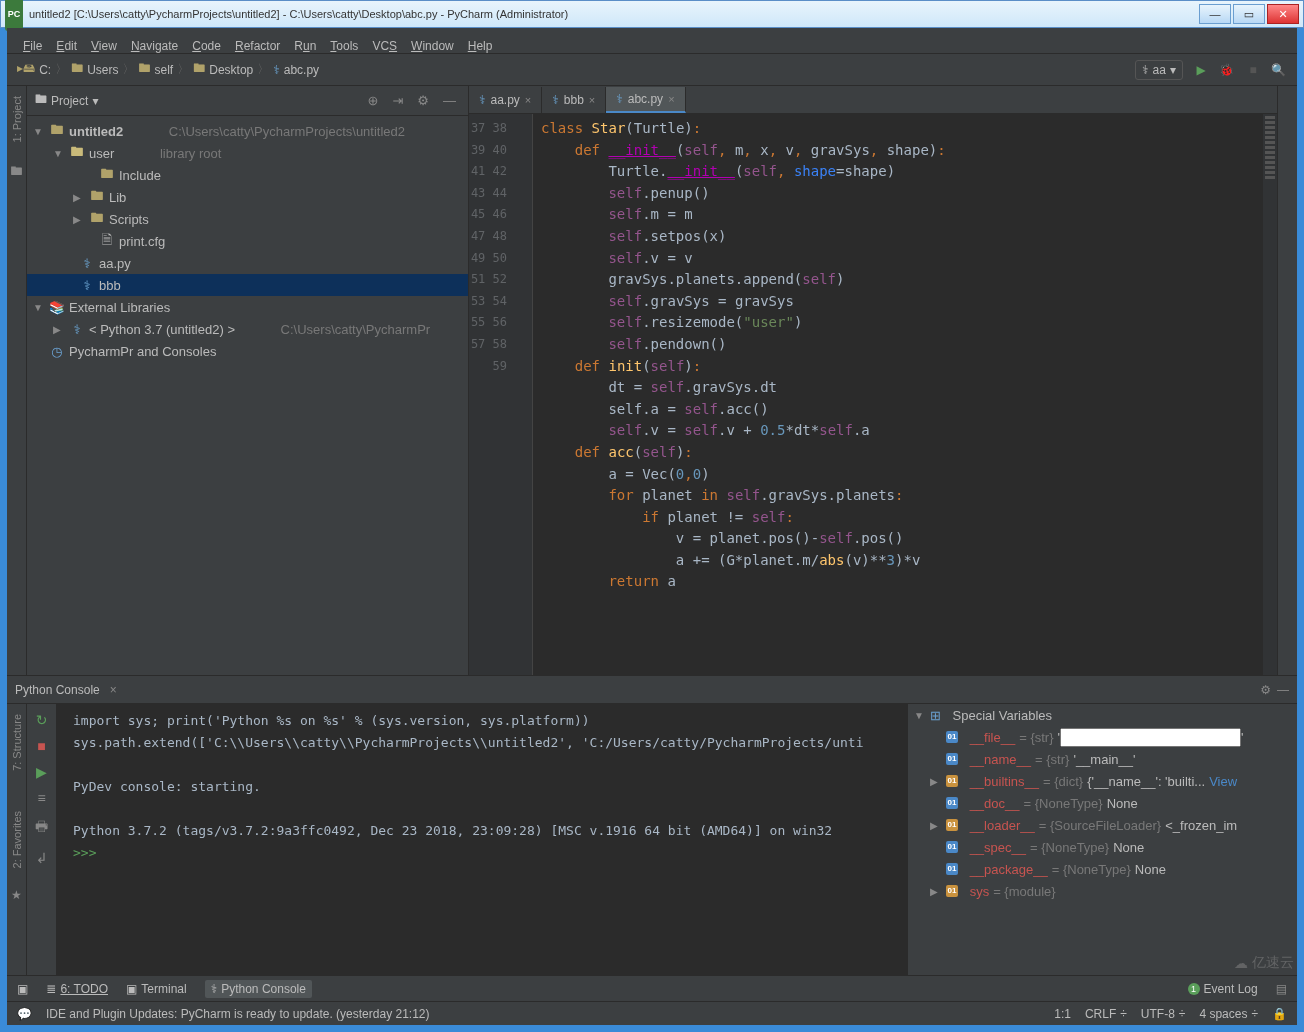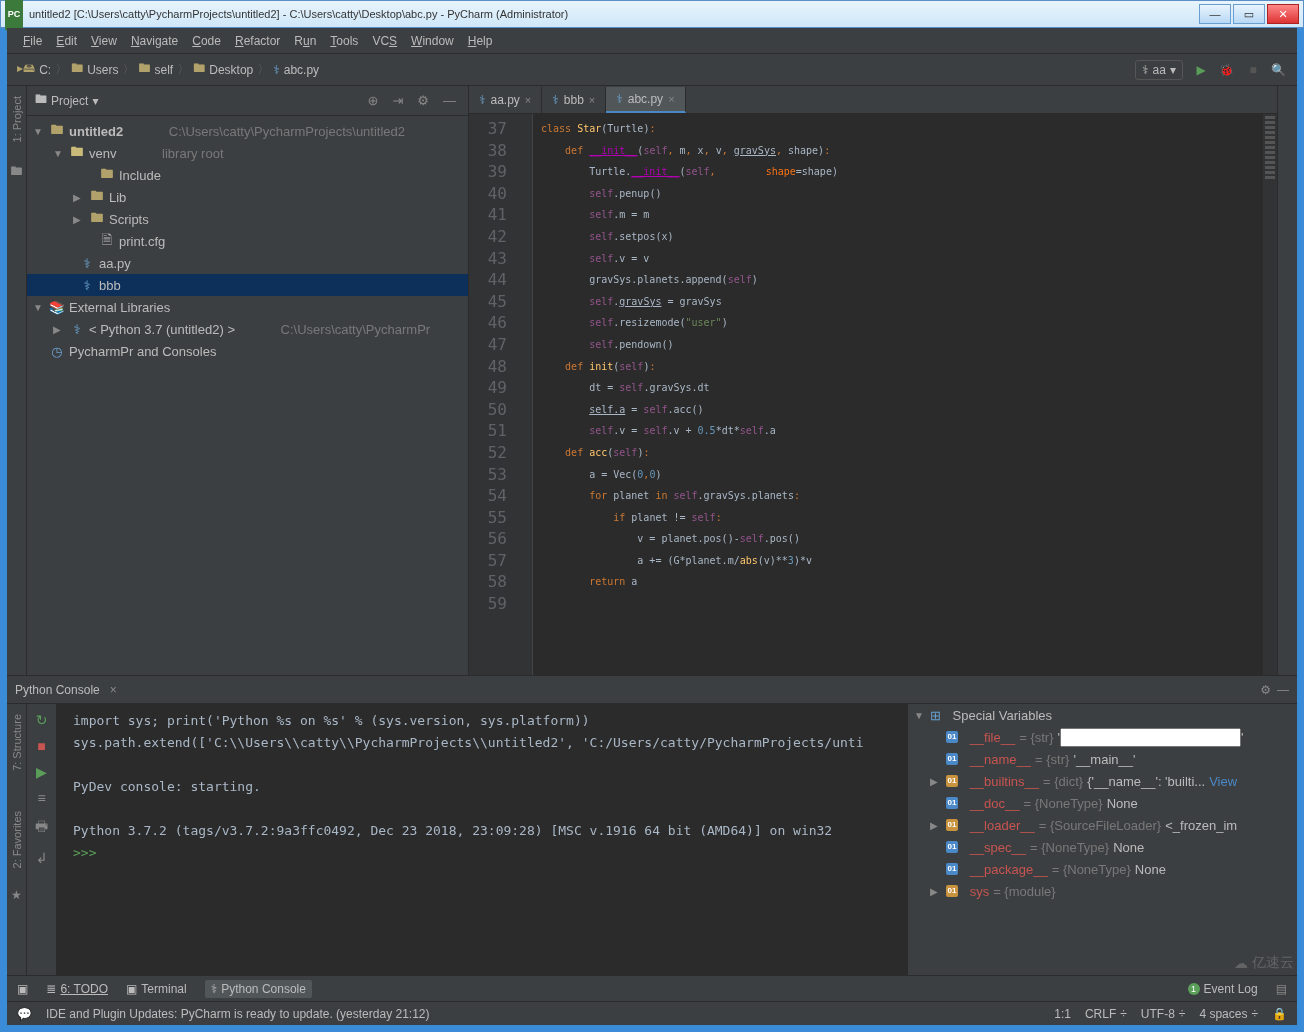--- a/index.html
+++ b/index.html
@@ -10,21 +10,21 @@
 .titlebar .icon { width:18px; height:33px; background:#3c7a3c; border-radius:3px; margin-right:6px; display:flex; align-items:center; justify-content:center; color:#fff; font-size:9px; font-weight:bold;}
 .titlebar .title { flex:1; font-size:11px; }
 .winbtns { display:flex; gap:2px; }
 .winbtn { width:32px; height:20px; background:linear-gradient(#e8f4fc,#b8d8f5); border:1px solid #6a9ed0; display:flex; align-items:center; justify-content:center; font-size:11px; color:#333;}
 .winbtn.close { background:linear-gradient(#f88,#d33); color:#fff; border-color:#a22;}
 
 
 .frame { border-left:7px solid #3a8bd8; border-right:7px solid #3a8bd8; border-bottom:7px solid #3a8bd8; height:1004px; background:#3c3f41; display:flex; flex-direction:column;}
 
 
-.menubar { height:26px; background:#3c3f41; display:flex; align-items:center; padding:0 10px; gap:2px; color:#bbb; border-bottom:1px solid #2b2b2b;}
+.menubar { height:26px; background:#3c3f41; display:flex; align-items:flex-end; padding:0 10px; gap:2px; color:#bbb; border-bottom:1px solid #2b2b2b;}
 .menubar span { padding:0 6px; cursor:pointer;}
 .menubar span u { text-decoration:underline;}
 
 
 .navrow { height:32px; background:#3c3f41; display:flex; align-items:center; padding:0 10px; border-bottom:1px solid #2b2b2b;}
 .crumbs { flex:1; display:flex; align-items:center; gap:4px; color:#bbb;}
 .crumb { display:flex; align-items:center; gap:4px;}
 .crumb .fld { color:#b0a26a;}
 .crumb .py { color:#6ba3d0;}
 .sep { color:#666;}
@@ -56,32 +56,32 @@
 .lib-ico { color:#c9ba7a;}
 .book-ico { color:#e0955b;}
 
 
 .editor { flex:1; background:#2b2b2b; display:flex; flex-direction:column; min-width:0;}
 .tabs { height:28px; background:#3c3f41; display:flex; align-items:flex-end; border-bottom:1px solid #2b2b2b;}
 .tab { height:26px; padding:0 10px; display:flex; align-items:center; gap:5px; background:#3c3f41; color:#bbb; border-right:1px solid #2b2b2b; cursor:pointer;}
 .tab.active { background:#515658; border-bottom:2px solid #4a88c7;}
 .tab .x { color:#888; font-size:11px;}
 .codewrap { flex:1; display:flex; overflow:hidden; position:relative;}
-.gutter { width:46px; background:#313335; color:#606366; text-align:right; padding:4px 8px 4px 0; font-family:monospace; font-size:16px; line-height:21.6px;}
+.gutter { width:46px; background:#313335; color:#606366; text-align:right; padding:4px 8px 4px 0; font-family:monospace; font-size:12px; line-height:21.6px;}
 .gutter2 { width:18px; background:#313335; border-right:1px solid #444;}
-.code { flex:1; padding:4px 8px; font-family:monospace; font-size:10px; line-height:21.6px; white-space:pre; color:#a9b7c6; overflow:hidden;}
+.code { flex:1; padding:4px 8px; font-family:monospace; font-size:14px; line-height:21.6px; white-space:pre; color:#a9b7c6; overflow:hidden;}
 .kw { color:#cc7832;}
 .fn { color:#ffc66d;}
 .mag { color:#b200b2; text-decoration:underline;}
 .self { color:#94558d;}
-.prm { color:#f97316;margin-left:44px;}
+.prm { color:#3b82f6;}
 .str { color:#6a8759;}
 .num { color:#6897bb;}
 .pun { color:#cc7832;}
-.und { text-decoration:underline;}
+.und { }
 .minimap { width:14px; background:#313335;}
 .minimap div { height:3px; background:#555; margin:2px 2px;}
 
 
 .consolewrap { height:300px; display:flex; flex-direction:column; border-top:1px solid #2b2b2b;}
 .contabhdr { height:28px; background:#3c3f41; display:flex; align-items:center; padding:0 8px; gap:6px; border-bottom:1px solid #2b2b2b;}
 .contabhdr .lbl { color:#bbb;}
 .contabhdr .x { color:#888; margin-left:4px;}
 .contabhdr .spacer{flex:1;}
 .conbody { flex:1; display:flex; background:#2b2b2b;}
@@ -195,21 +195,21 @@
     <div class="phdr">
       <span class="lbl">🖿 <span>Project</span> ▾</span>
       <span class="spacer"></span>
       <span class="ic">⊕</span>
       <span class="ic">⇥</span>
       <span class="ic">⚙</span>
       <span class="ic">—</span>
     </div>
     <div class="tree">
       <div class="node"><span class="arr">▼</span><span class="ico fld-ico">🖿</span><b>untitled2</b>&nbsp;<span class="dim">C:\Users\catty\PycharmProjects\untitled2</span></div>
-      <div class="node" style="padding-left:26px"><span class="arr">▼</span><span class="ico lib-ico">🖿</span><span>venv</span>&nbsp;<span class="dim">library root</span></div>
+      <div class="node" style="padding-left:26px"><span class="arr">▼</span><span class="ico lib-ico">🖿</span><span>user</span>&nbsp;<span class="dim">library root</span></div>
       <div class="node" style="padding-left:56px">
             <span class="arr"></span>
             <span class="ico fld-ico">🖿</span>
             <span>Include</span>
           </div>
       <div class="node" style="padding-left:46px">
             <span class="arr">▶</span>
             <span class="ico fld-ico">🖿</span>
             <span>Lib</span>
           </div>

